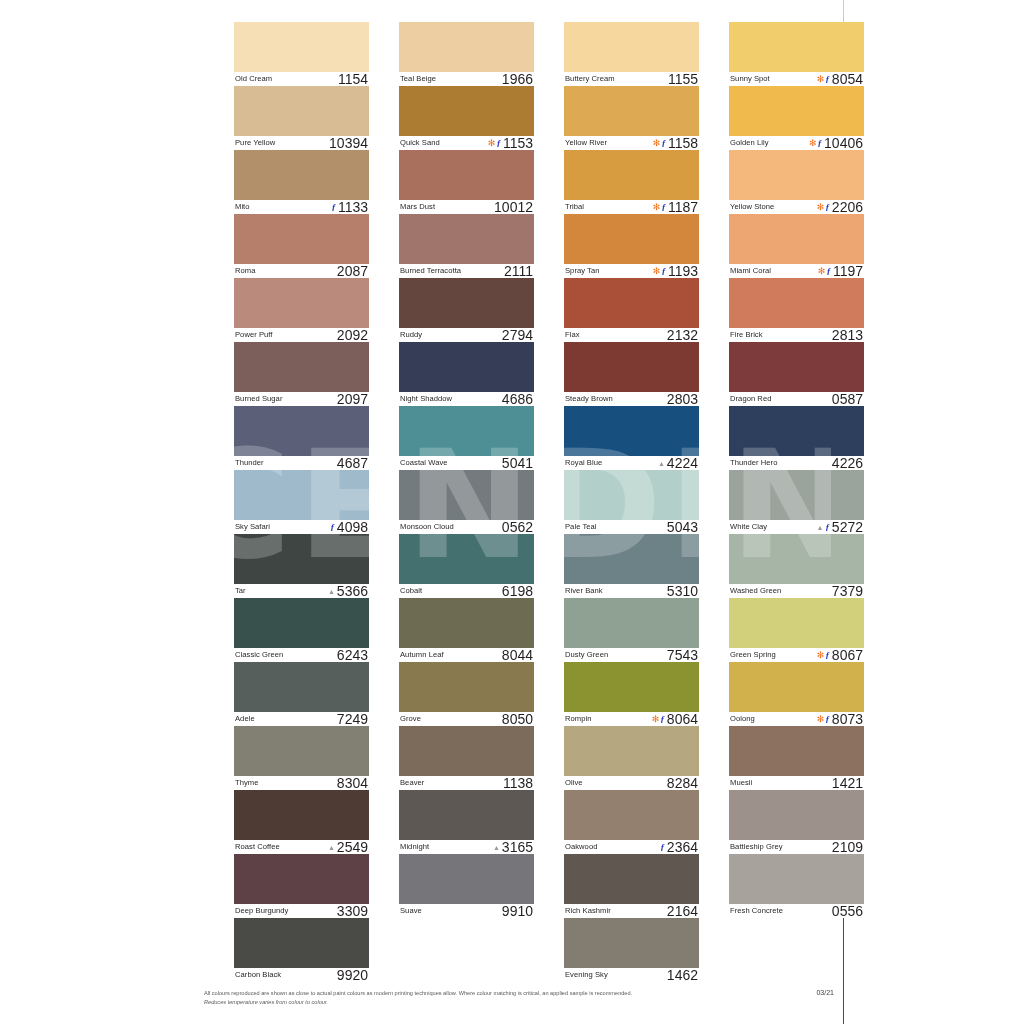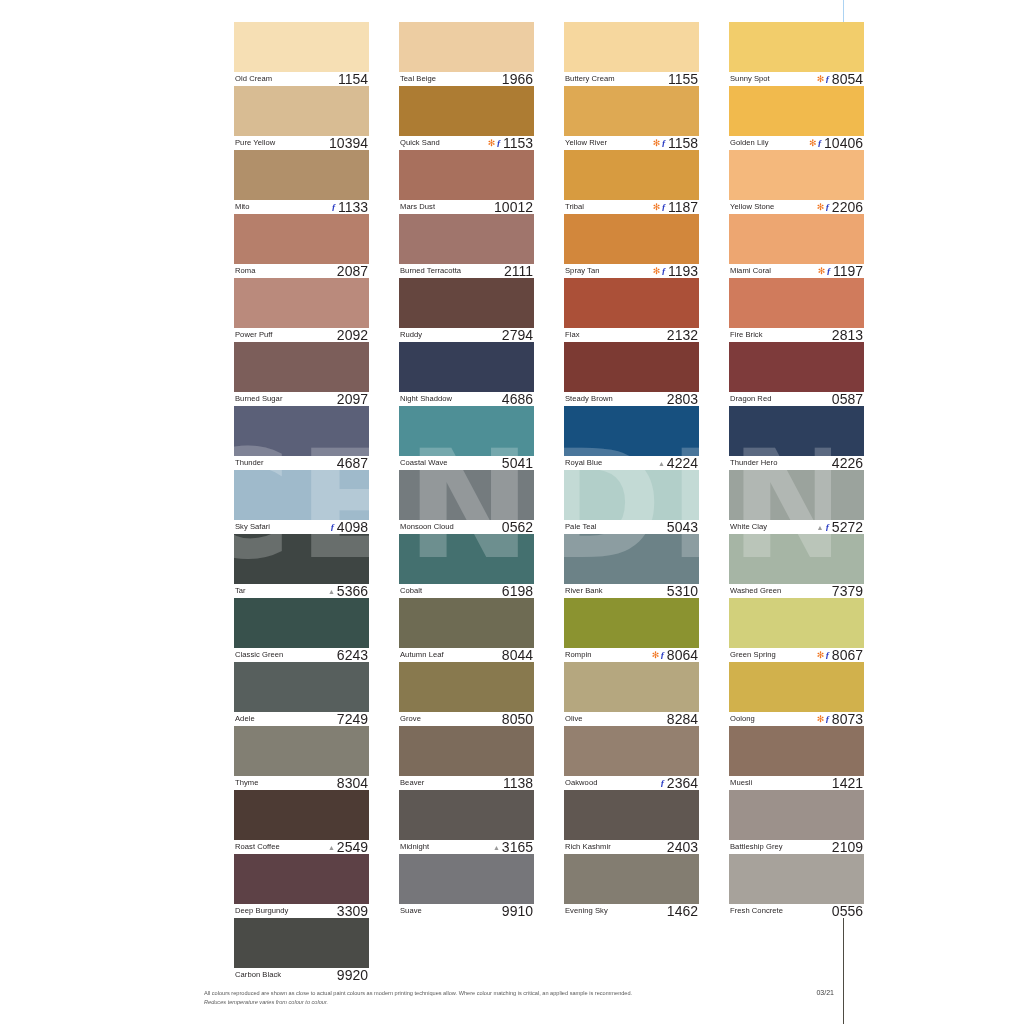--- a/index.html
+++ b/index.html
@@ -530,20 +530,29 @@
         <div class="swatch-cell">
           <div class="swatch" style="background: rgb(108, 130, 135);"></div>
           <div class="label-row">
             <span class="swatch-name">River Bank</span>
             <span class="meta">
               <span class="swatch-code">5310</span>
             </span>
           </div>
         </div>
         <div class="swatch-cell">
+          <div class="swatch" style="background: rgb(143, 161, 147);"></div>
+          <div class="label-row">
+            <span class="swatch-name">Dusty Green</span>
+            <span class="meta">
+              <span class="swatch-code">7543</span>
+            </span>
+          </div>
+        </div>
+        <div class="swatch-cell">
           <div class="swatch" style="background: rgb(139, 147, 48);"></div>
           <div class="label-row">
             <span class="swatch-name">Rompin</span>
             <span class="meta">
               <span class="icon icon-sun">✻</span>
               <span class="icon icon-drop">ƒ</span>
               <span class="swatch-code">8064</span>
             </span>
           </div>
         </div>
@@ -564,21 +573,21 @@
               <span class="icon icon-drop">ƒ</span>
               <span class="swatch-code">2364</span>
             </span>
           </div>
         </div>
         <div class="swatch-cell">
           <div class="swatch" style="background: rgb(96, 87, 81);"></div>
           <div class="label-row">
             <span class="swatch-name">Rich Kashmir</span>
             <span class="meta">
-              <span class="swatch-code">2403</span>
+              <span class="swatch-code">2164</span>
             </span>
           </div>
         </div>
         <div class="swatch-cell">
           <div class="swatch" style="background: rgb(131, 125, 113);"></div>
           <div class="label-row">
             <span class="swatch-name">Evening Sky</span>
             <span class="meta">
               <span class="swatch-code">1462</span>
             </span>

